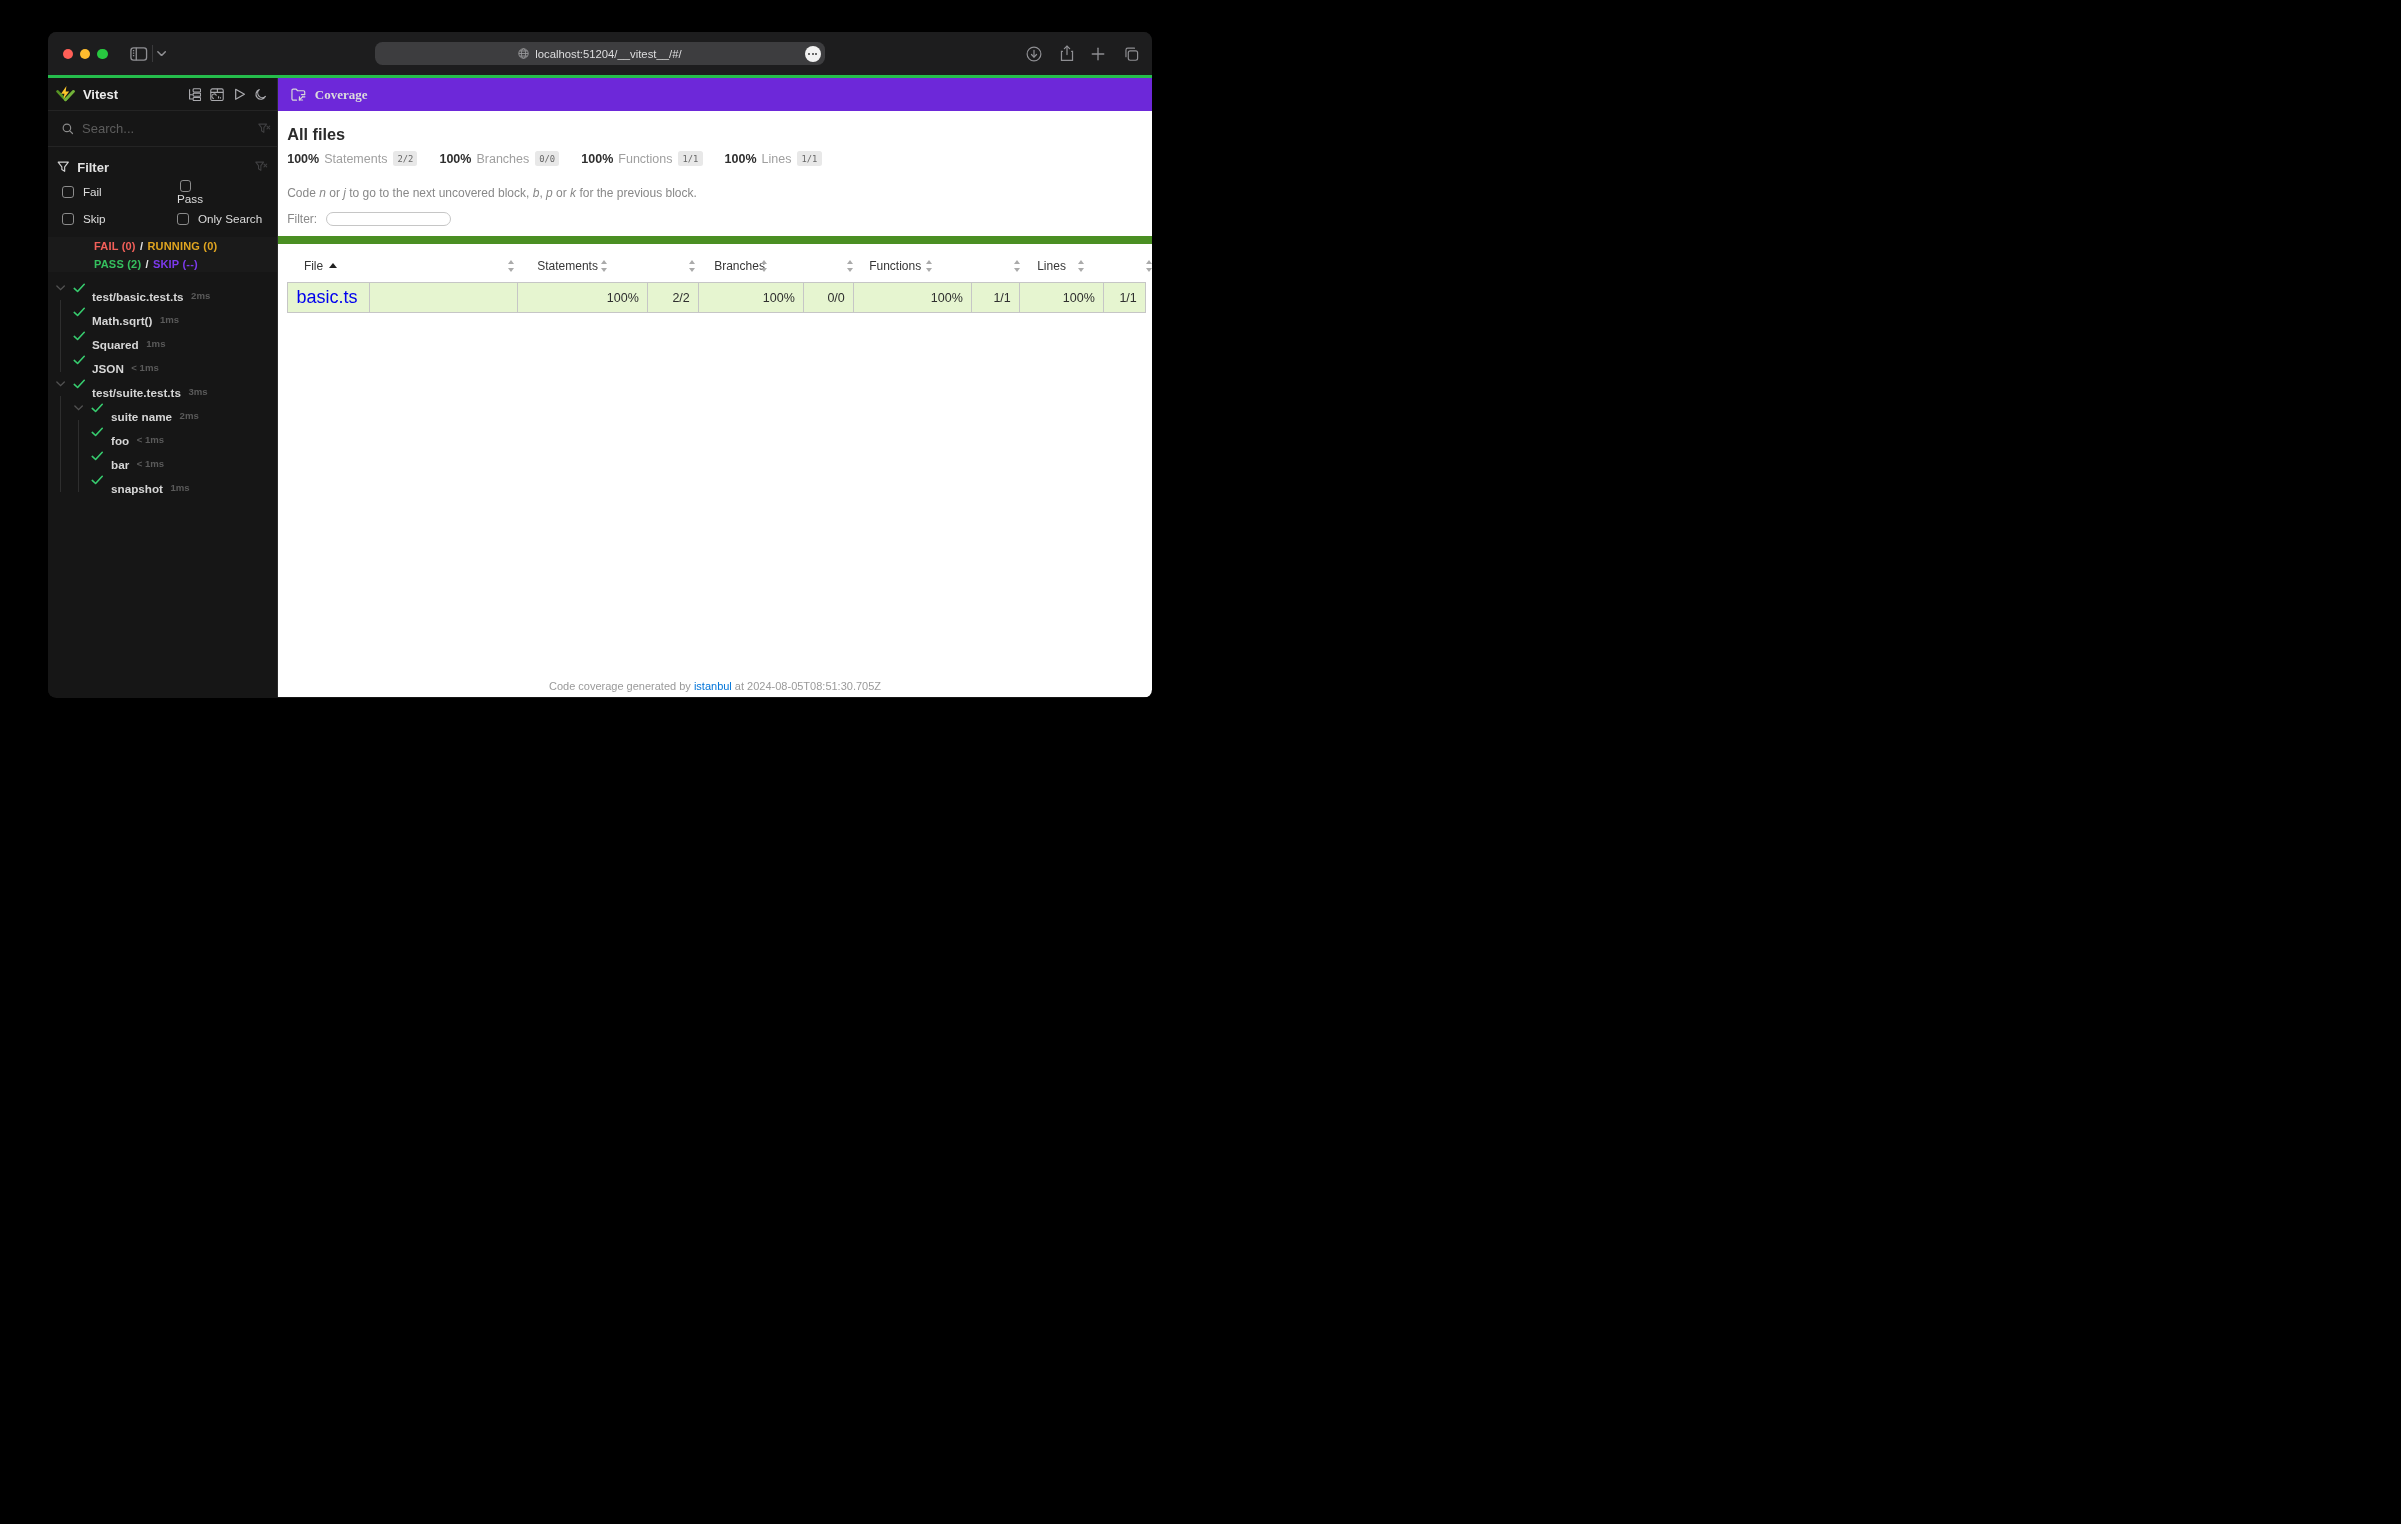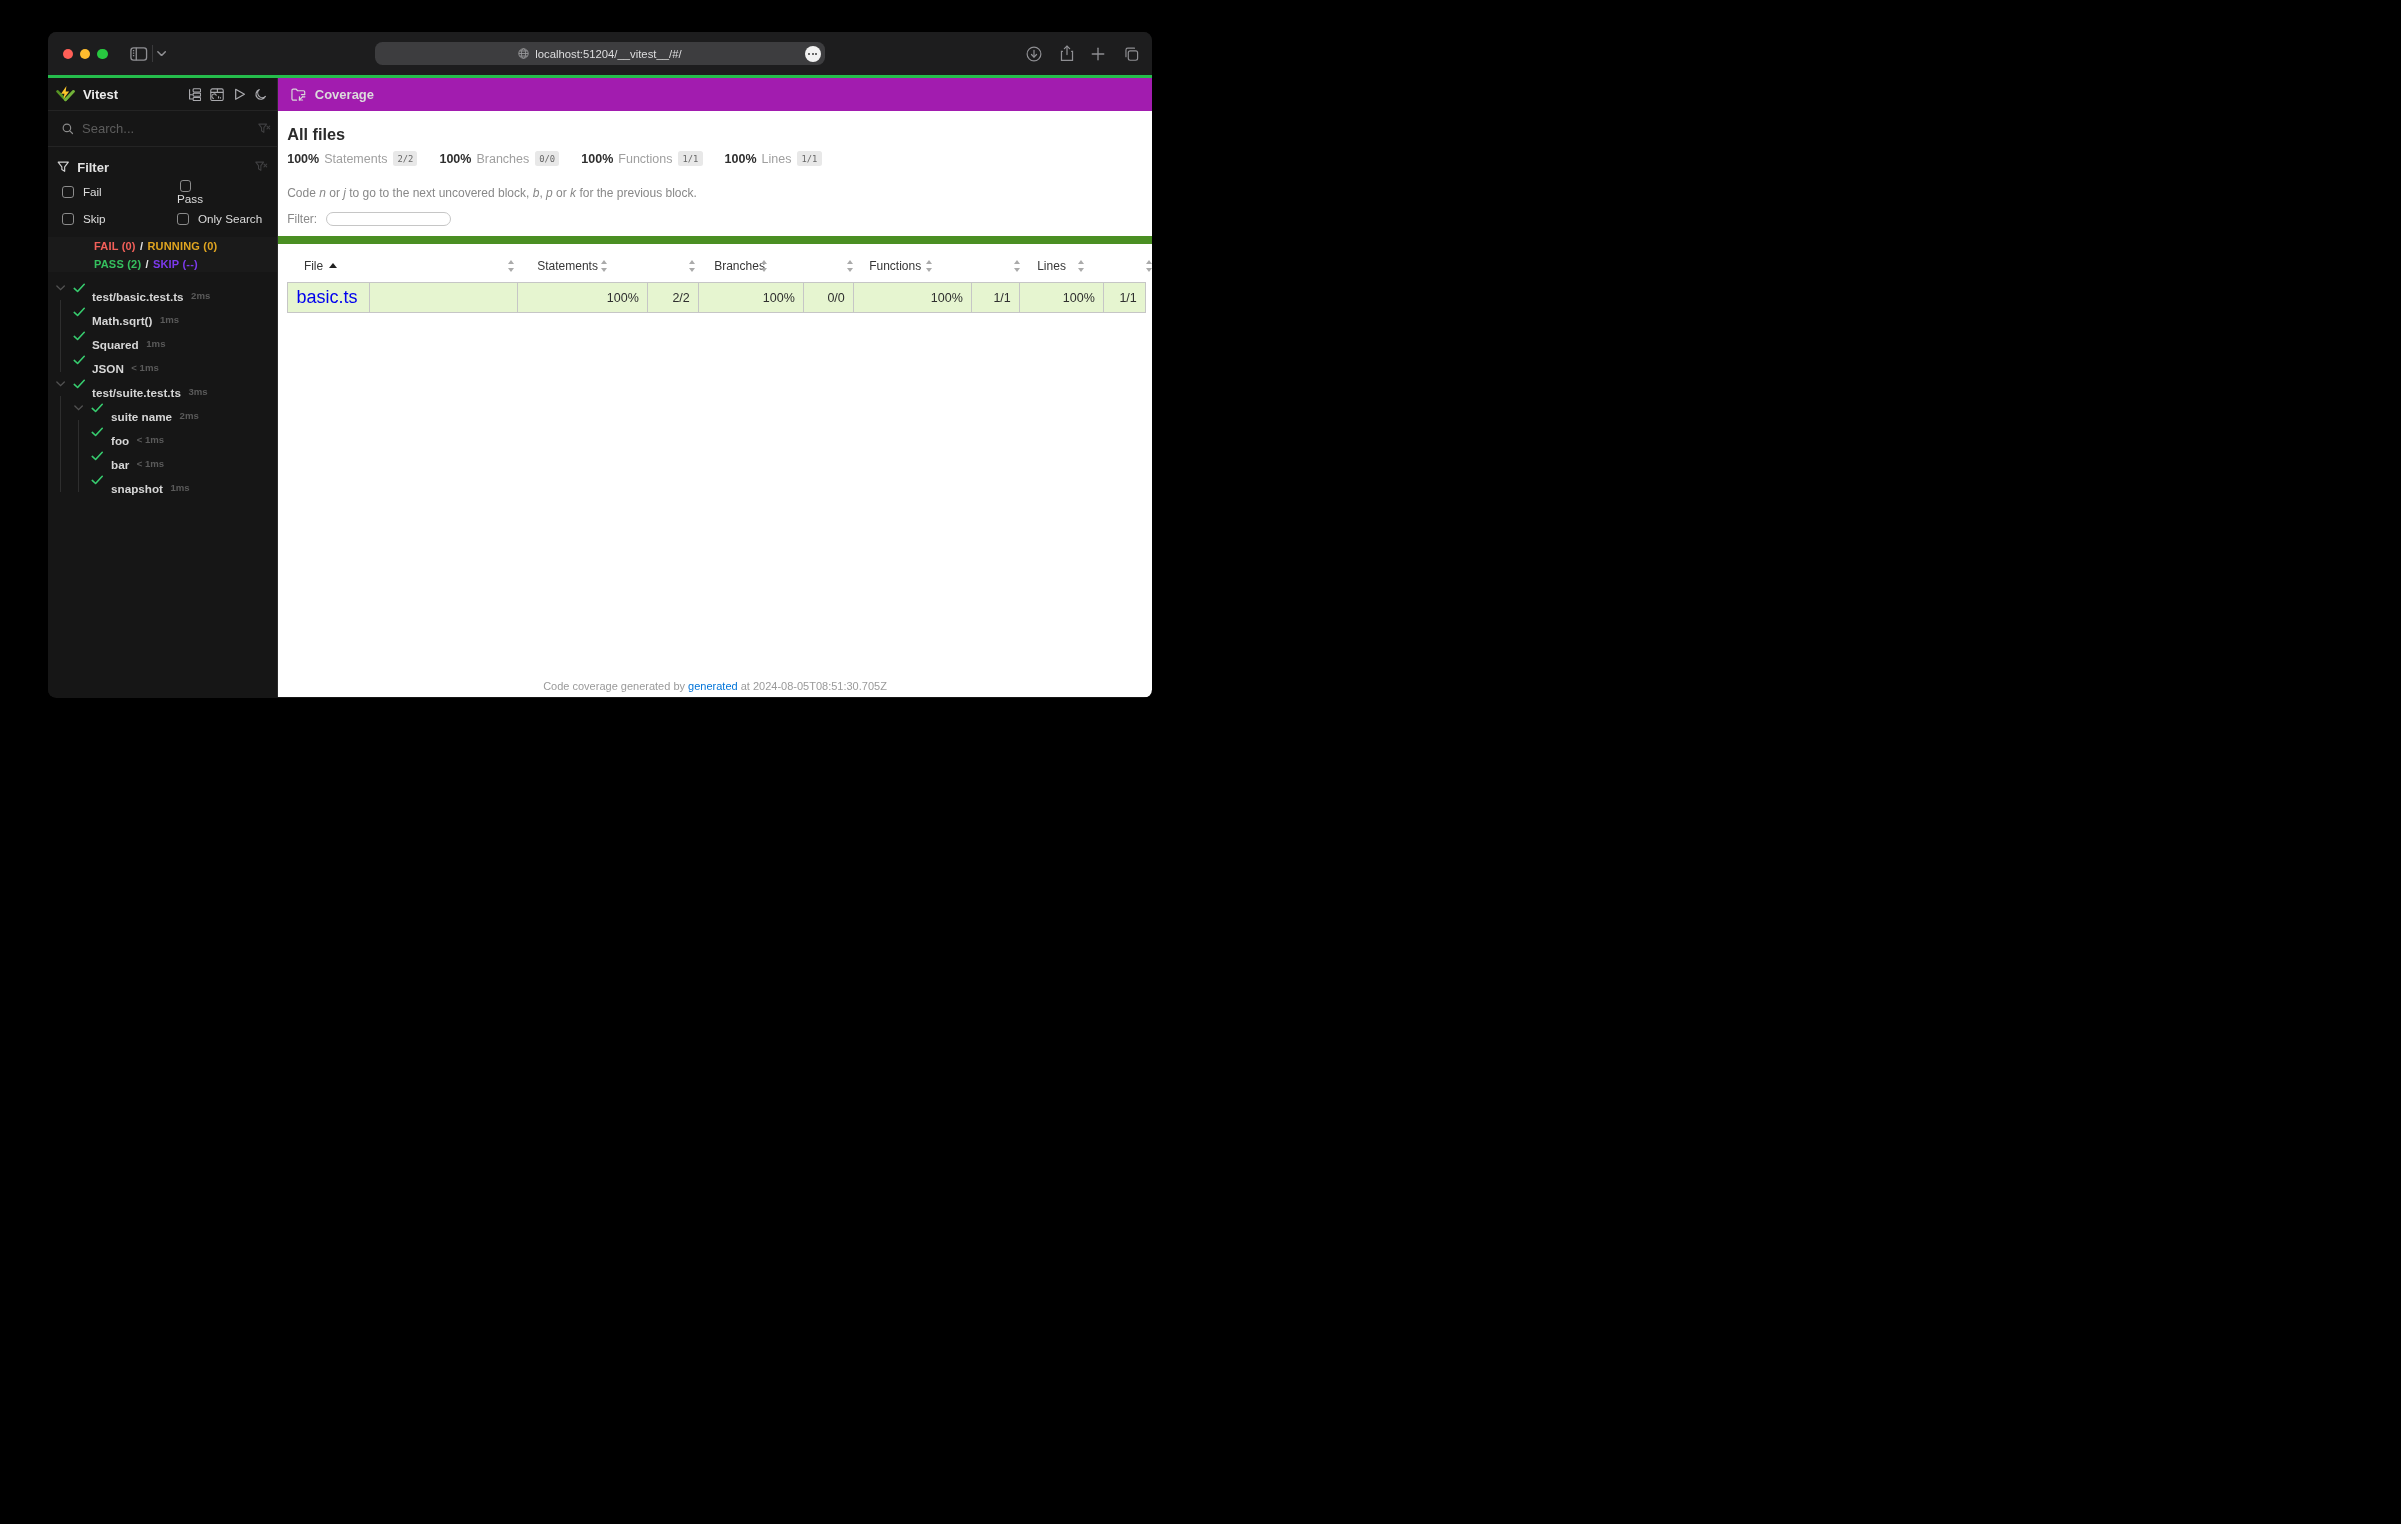--- a/index.html
+++ b/index.html
@@ -43,21 +43,21 @@
   .tree { position:absolute; left:0; top:198px; width:100%; }
   .trow { position:relative; height:24px; cursor:default; }
   .guide { position:absolute; top:0; width:1.3px; height:100%; background:#2e2e2e; }
   .tchev { position:absolute; top:50%; transform:translateY(-50%); color:#525252; display:flex; }
   .tcheck { position:absolute; top:50%; transform:translateY(-50%); display:flex; }
   .tlabel { position:absolute; top:9px; height:100%; display:flex; align-items:flex-start; padding-top:4.6px;font-weight:bold; }
   .tname { color:#d6d6d6; font-size:11.7px; white-space:nowrap; }
   .tdur { color:#5a5a5a; font-size:9.6px; margin-left:7.5px; white-space:nowrap; }
 
   
-  .cov-header { height:33px; background:#a21caf; display:flex; align-items:center; padding:0 13.4px; color:#dcdcdc; flex:none; }
+  .cov-header { height:33px; background:#6d28d9; display:flex; align-items:center; padding:0 13.4px; color:#dcdcdc; flex:none;font-family:Liberation Serif, serif; }
   .cov-title { font-size:13px; font-weight:700; margin-left:8.4px; }
   .report { position:relative; flex:1; background:#ffffff; color:#333; }
   .rep-h1 { position:absolute; left:9.2px; top:14px; font-size:16.3px; font-weight:700; color:#2b2b2b; }
   .stats { position:absolute; left:9.2px; top:40px; display:flex; align-items:center; gap:22px; }
   .stat { display:flex; align-items:center; }
   .stat .pct { font-weight:700; font-size:12.5px; color:#2e2e2e; }
   .stat .lbl { font-size:12.5px; color:#9f9f9f; margin:0 5.8px 0 5px; }
   .fraction { font-family:"DejaVu Sans Mono",monospace; font-size:8.8px; color:#666; background:#e8e8e8; border-radius:2.5px; padding:2.5px 4.2px; }
   .hint { position:absolute; left:9.2px; top:75px; font-size:12px; color:#888; }
   .hint i { font-style:italic; }
@@ -466,19 +466,19 @@
             <div class="tcell num" style="width: 130px;">100%</div>
             <div class="tcell num" style="width: 51px;">2/2</div>
             <div class="tcell num" style="width: 105px;">100%</div>
             <div class="tcell num" style="width: 50px;">0/0</div>
             <div class="tcell num" style="width: 118px;">100%</div>
             <div class="tcell num" style="width: 48px;">1/1</div>
             <div class="tcell num" style="width: 84px;">100%</div>
             <div class="tcell num" style="width: 41px;">1/1</div>
           </div>
         <div class="rep-footer">
-          <span>Code coverage generated by </span><a href="#" style="color:#0074d9">generated</a><span> at 2024-08-05T08:51:30.705Z</span>
+          <span>Code coverage generated by </span><a href="#" style="color:#0074d9">istanbul</a><span> at 2024-08-05T08:51:30.705Z</span>
         </div>
       </div>
     </div>
   </div>
 </div>
 
 
 </body></html>

